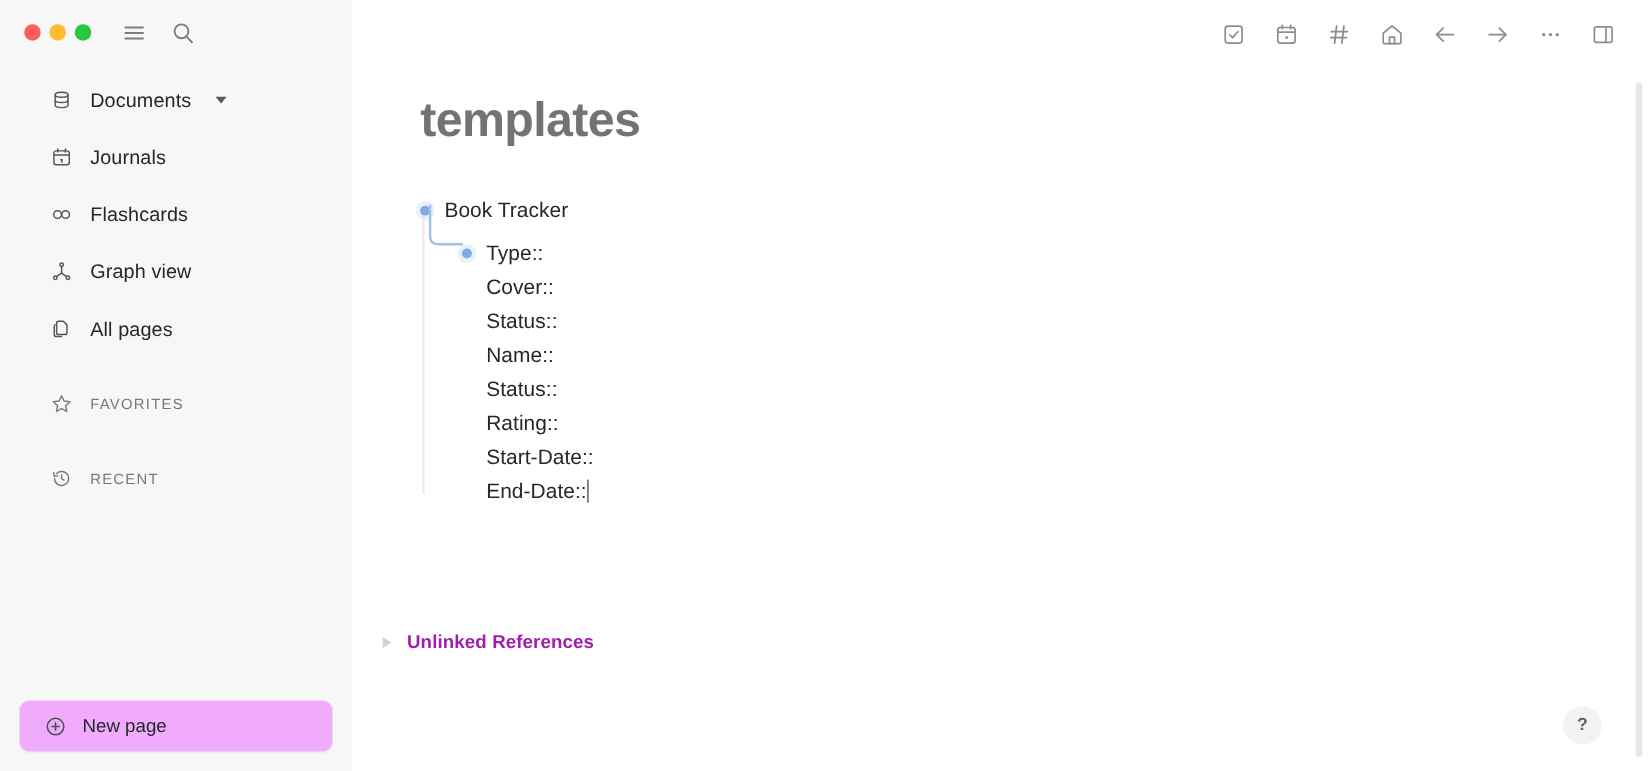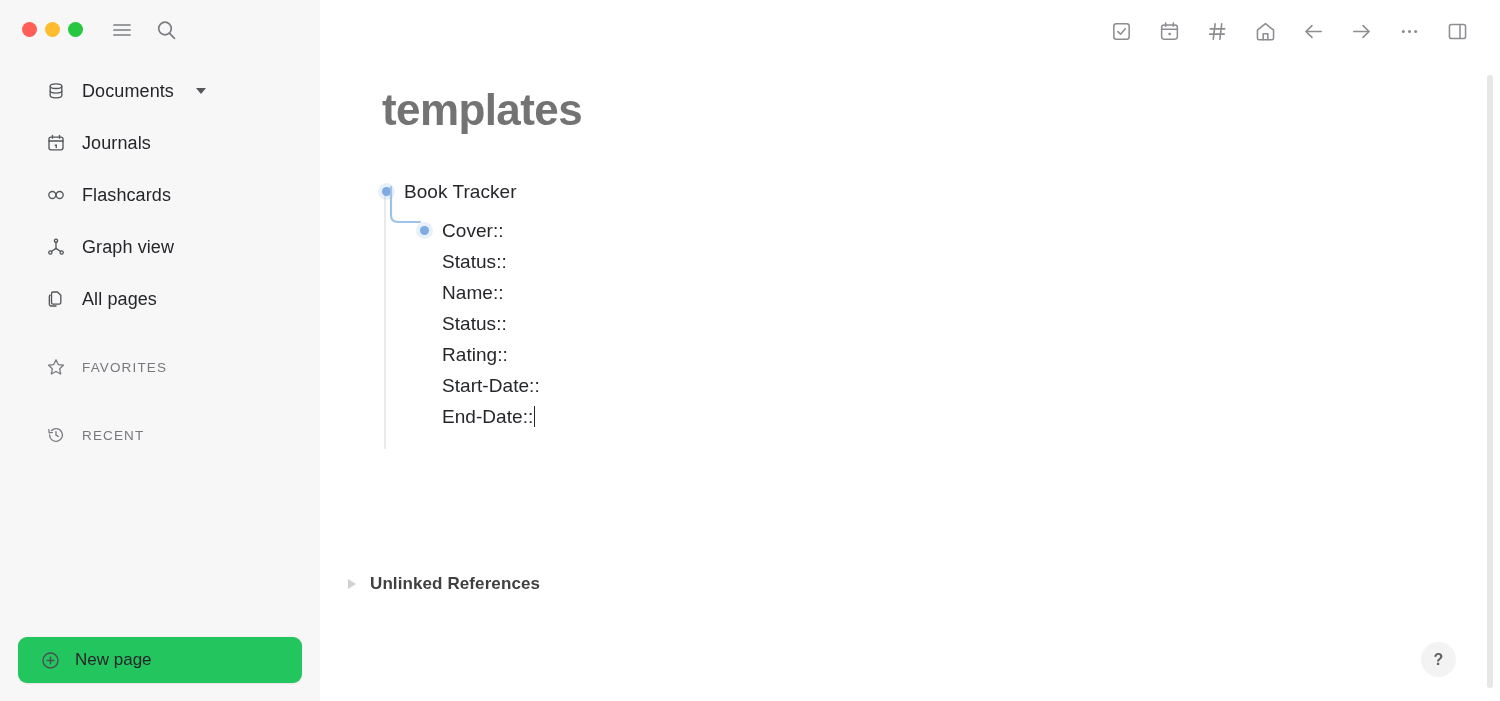--- a/index.html
+++ b/index.html
@@ -78,21 +78,21 @@
     letter-spacing: 1.15px;
     color: #76787d;
     font-weight: 400;
   }
   .section-head .nav-icon { color: #7a7c81; }
 
   .new-page {
     position: absolute;
     left: 18px; bottom: 18px;
     width: 284px; height: 46px;
-    background: #22c55e;
+    background: #f0abfc;
     border-radius: 9px;
     display: flex;
     align-items: center;
     gap: 14px;
     padding-left: 22px;
     box-shadow: 0 1px 2px rgba(0,0,0,0.06), 0 0 0 0.5px rgba(0,0,0,0.04);
     cursor: pointer;
   }
   .new-page .np-icon { width: 21px; height: 21px; color: #4c4e52; }
   .new-page .np-label { font-size: 17px; color: #25262a; }
@@ -224,21 +224,21 @@
   }
   .unlinked-arrow {
     width: 0; height: 0;
     border-top: 5.5px solid transparent;
     border-bottom: 5.5px solid transparent;
     border-left: 8px solid #cfd1d4;
   }
   .unlinked-label {
     font-size: 17px;
     font-weight: 700;
-    color: #404040;
+    color: #a21caf;
     letter-spacing: 0.1px;
   }
 
   .help-btn {
     position: absolute;
     right: 44px; bottom: 24px;
     width: 35px; height: 35px;
     border-radius: 50%;
     background: #f3f3f4;
     display: flex; align-items: center; justify-content: center;
@@ -461,20 +461,21 @@
           <span class="block-text">Book Tracker</span>
         </div>
 
         <div class="child-group">
           <svg class="elbow" viewBox="0 0 40 48" fill="none">
             <path d="M5 2 V30 Q5 37 12 37 H34" stroke="#9fc2ea" stroke-width="2.2" fill="none" stroke-linecap="round"></path>
           </svg>
           <span class="child-bullet"></span>
 
           <div class="child-lines">
+            <div class="child-line">Type::</div>
             <div class="child-line">Cover::</div>
             <div class="child-line">Status::</div>
             <div class="child-line">Name::</div>
             <div class="child-line">Status::</div>
             <div class="child-line">Rating::</div>
             <div class="child-line">Start-Date::</div>
             <div class="child-line"><span>End-Date::</span><span class="caret-bar"></span></div>
           </div>
         </div>
       </div>

